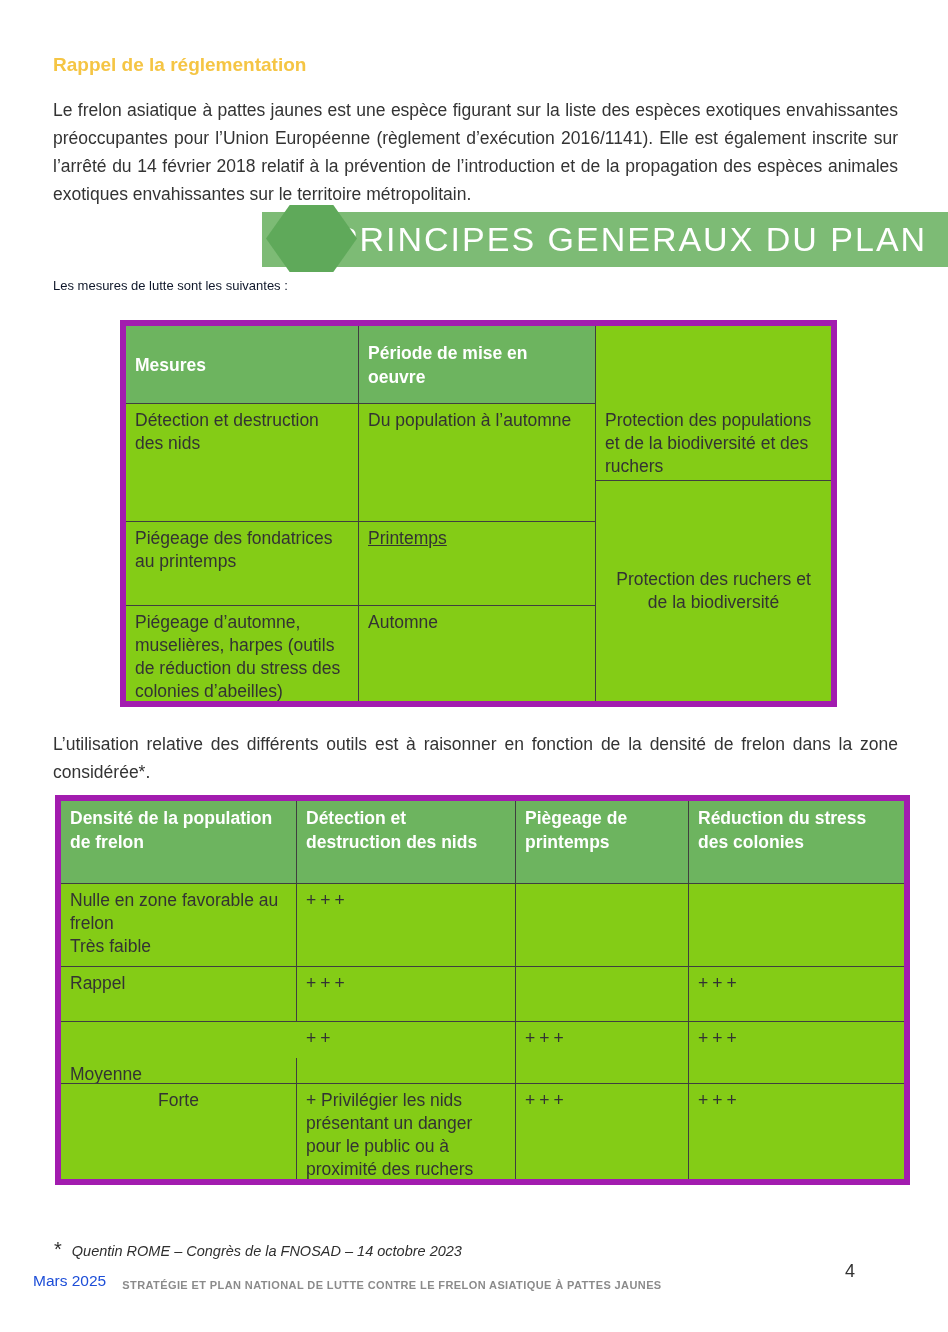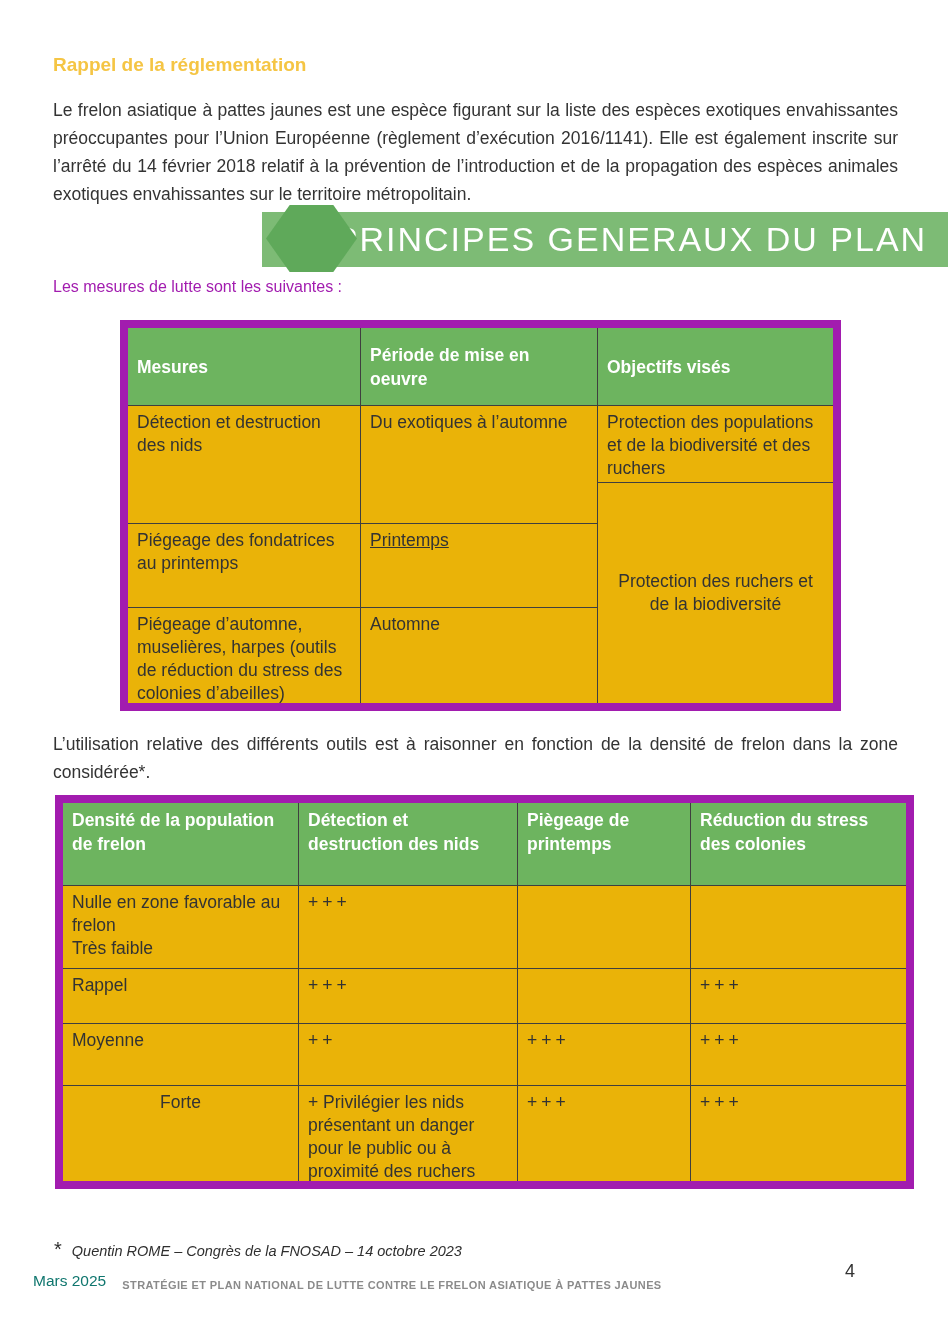--- a/index.html
+++ b/index.html
@@ -60,30 +60,30 @@
     left: 266px; top: 205px;
     width: 91px; height: 67px;
     background: #5fa95a;
     clip-path: polygon(0 50%, 26% 0, 74% 0, 100% 50%, 74% 100%, 26% 100%);
   }
 
   .measures-intro {
     position: absolute;
     left: 53px; top: 278px;
     margin: 0;
-    font-size: 16px;
-    color: #a21caf;
+    font-size: 13px;
+    color: #0f172a;
   }
 
   
   .grid-table {
     position: absolute;
     display: grid;
-    border: 8px solid #a21caf;
-    background: #eab308;
+    border: 6px solid #a21caf;
+    background: #84cc16;
     box-sizing: content-box;
   }
   .cell {
     border-right: 1.5px solid #3f3f3f;
     border-bottom: 1.5px solid #3f3f3f;
     padding: 5px 9px;
     font-size: 17.5px;
     line-height: 23px;
     color: #333333;
     overflow: hidden;
@@ -137,21 +137,21 @@
     font-style: italic;
     color: #2f2f2f;
     padding-top: 3px;
   }
 
   
   .footer-date {
     position: absolute;
     left: 33px; top: 1272px;
     font-size: 15.5px;
-    color: #0f766e;
+    color: #1d4ed8;
   }
   .footer-title {
     position: absolute;
     left: 0; top: 1279px;
     width: 784px;
     text-align: center;
     font-size: 11px;
     font-weight: bold;
     letter-spacing: 0.4px;
     color: #8b8b8b;
@@ -175,24 +175,23 @@
   <div class="banner">
     <span class="banner-title">PRINCIPES GENERAUX DU PLAN</span>
   </div>
   <div class="hexagon"></div>
 
   <p class="measures-intro">Les mesures de lutte sont les suivantes :</p>
 
   <div class="grid-table measures-table">
     <div class="cell head-cell v-center" style="grid-column:1; grid-row:1;">Mesures</div>
     <div class="cell head-cell v-center" style="grid-column:2; grid-row:1;">Période de mise en oeuvre</div>
-    <div class="cell head-cell v-center no-r" style="grid-column:3; grid-row:1;">Objectifs visés</div>
 
     <div class="cell" style="grid-column:1; grid-row:2/4;">Détection et destruction des nids</div>
-    <div class="cell" style="grid-column:2; grid-row:2/4;">Du exotiques à l’automne</div>
+    <div class="cell" style="grid-column:2; grid-row:2/4;">Du population à l’automne</div>
     <div class="cell no-r" style="grid-column:3; grid-row:2;">Protection des populations et de la biodiversité et des ruchers</div>
     <div class="cell no-r no-b centered" style="grid-column:3; grid-row:3/6;">Protection des ruchers et de la biodiversité</div>
 
     <div class="cell" style="grid-column:1; grid-row:4;">Piégeage des fondatrices au printemps</div>
     <div class="cell" style="grid-column:2; grid-row:4;text-decoration:underline;">Printemps</div>
 
     <div class="cell no-b" style="grid-column:1; grid-row:5;">Piégeage d’automne, muselières, harpes (outils de réduction du stress des colonies d’abeilles)</div>
     <div class="cell no-b" style="grid-column:2; grid-row:5;">Automne</div>
   </div>
 
@@ -208,21 +207,21 @@
 Très faible</div>
     <div class="cell plus" style="grid-column:2; grid-row:2;">+++</div>
     <div class="cell" style="grid-column:3; grid-row:2;"></div>
     <div class="cell no-r" style="grid-column:4; grid-row:2;"></div>
 
     <div class="cell" style="grid-column:1; grid-row:3;">Rappel</div>
     <div class="cell plus" style="grid-column:2; grid-row:3;">+++</div>
     <div class="cell" style="grid-column:3; grid-row:3;"></div>
     <div class="cell plus no-r" style="grid-column:4; grid-row:3;">+++</div>
 
-    <div class="cell" style="grid-column:1; grid-row:4;">Moyenne</div>
+    <div class="cell" style="grid-column:1; grid-row:4;margin-top:36px;">Moyenne</div>
     <div class="cell plus" style="grid-column:2; grid-row:4;">++</div>
     <div class="cell plus" style="grid-column:3; grid-row:4;">+++</div>
     <div class="cell plus no-r" style="grid-column:4; grid-row:4;">+++</div>
 
     <div class="cell no-b" style="grid-column:1; grid-row:5;text-align:center;">Forte</div>
     <div class="cell no-b" style="grid-column:2; grid-row:5;">+ Privilégier les nids présentant un danger pour le public ou à proximité des ruchers</div>
     <div class="cell plus no-b" style="grid-column:3; grid-row:5;">+++</div>
     <div class="cell plus no-r no-b" style="grid-column:4; grid-row:5;">+++</div>
   </div>
 

